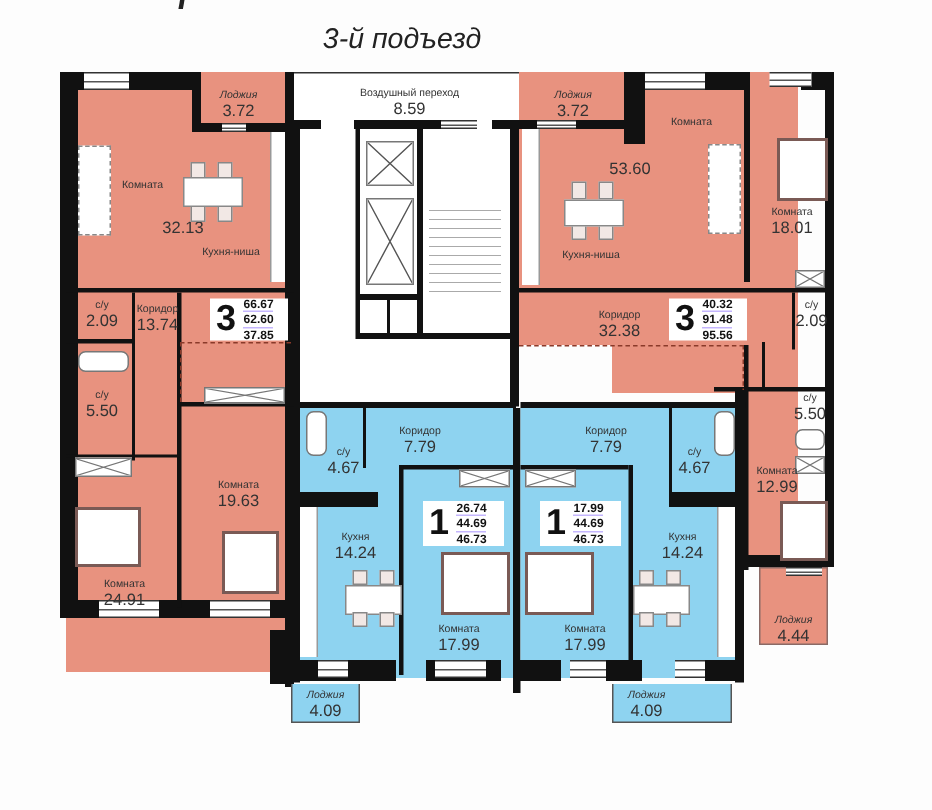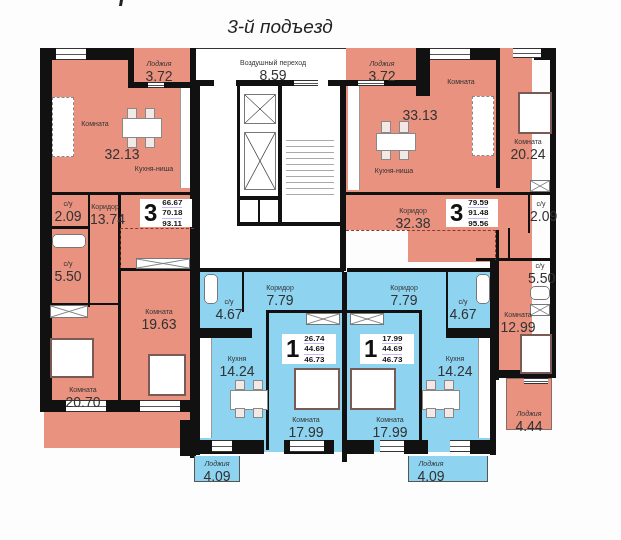--- a/index.html
+++ b/index.html
@@ -1,28 +1,28 @@
 <!DOCTYPE html>
 <html><head>
 <meta charset="utf-8">
 <style>
   html,body{margin:0;padding:0;background:#fdfdfd;}
   body{width:621px;height:540px;position:relative;overflow:hidden;font-family:"Liberation Sans",sans-serif;}
-  .title{position:absolute;left:0;width:536px;top:16px;text-align:center;font-size:19px;font-style:italic;color:#222;padding-left:12px;}
+  .title{position:absolute;left:0;width:536px;top:16px;text-align:center;font-size:19px;font-style:italic;color:#222;}
   .frag{position:absolute;left:120px;top:-6px;width:3px;height:12px;background:#222;transform:skewX(-10deg);}
   .r{position:absolute;box-sizing:border-box;}
   .salmon{background:#e8927f;}
   .blue{background:#8ed3f0;}
   .white{background:#fff;}
   .wall{position:absolute;background:#111;}
   .win{position:absolute;background:#fff;border-top:1px solid #333;border-bottom:1px solid #333;box-sizing:border-box;}
   .win:after{content:"";position:absolute;left:0;right:0;top:45%;border-top:1px solid #555;}
   .lbl{position:absolute;text-align:center;color:#333;line-height:1.15;}
   .lbl .n{display:block;font-size:7px;}
-  .lbl .v{display:block;font-size:14px;}
+  .lbl .v{display:block;font-size:11px;}
   .lbl.it .n{font-style:italic;}
   .badge{position:absolute;background:#fff;display:flex;align-items:center;padding:0 4px;box-sizing:border-box;}
   .badge .big{font-size:24px;font-weight:bold;color:#111;margin-right:5px;line-height:1;}
   .badge .nums{font-size:8px;font-weight:bold;color:#111;line-height:1.2;}
   .badge .nums span{display:block;border-bottom:1px solid #c4b5fd;}
   .badge .nums span:last-child{border-bottom:none;}
   .bed{position:absolute;background:#fff;border:2px solid #7a5a55;box-sizing:border-box;}
   .tbl{position:absolute;background:#fff;border:1px solid #888;}
   .chair{position:absolute;background:#f2e8e5;border:1px solid #888;box-sizing:border-box;}
   .sofa{position:absolute;background:#fff;border:1px dashed #888;box-sizing:border-box;}
@@ -103,36 +103,36 @@
     <div class="xbox" style="left:136px;top:258px;width:54px;height:11px;">
         <svg viewBox="0 0 54 11" preserveAspectRatio="none">
           <path d="M0 0L54 11M54 0L0 11" stroke="#777" fill="none"></path>
         </svg>
       </div>
     <div class="xbox" style="left:50px;top:305px;width:38px;height:13px;">
         <svg viewBox="0 0 38 13" preserveAspectRatio="none">
           <path d="M0 0L38 13M38 0L0 13" stroke="#777" fill="none"></path>
         </svg>
       </div>
-    <div class="lbl" style="left:122px;top:308px;width:74px;">
+    <div class="lbl" style="left:122px;top:320px;width:74px;">
       <span class="n">Комната</span>
       <span class="v">19.63</span>
     </div>
     <div class="bed" style="left:148px;top:354px;width:38px;height:42px;"></div>
     <div class="bed" style="left:50px;top:338px;width:44px;height:40px;"></div>
     <div class="lbl" style="left:50px;top:386px;width:66px;">
       <span class="n">Комната</span>
-      <span class="v">20.70</span>
+      <span class="v">24.91</span>
     </div>
     <div class="badge" style="left:140px;top:199px;width:52px;height:28px;">
       <span class="big">3</span>
       <span class="nums">
           <span>66.67</span>
-          <span>70.18</span>
-          <span>93.11</span>
+          <span>62.60</span>
+          <span>37.85</span>
         </span>
     </div>
   </div>
 
   <div>
     <div class="r white" style="left:196px;top:48px;width:150px;height:222px;border-top:1px solid #333;"></div>
     <div class="wall" style="left:196px;top:80px;width:18px;height:6px;"></div>
     <div class="wall" style="left:236px;top:80px;width:58px;height:6px;"></div>
     <div class="wall" style="left:328px;top:80px;width:18px;height:6px;"></div>
     <div class="win" style="left:294px;top:80px;width:24px;height:6px;"></div>
@@ -182,54 +182,54 @@
     <div class="wall" style="left:496px;top:370px;width:60px;height:8px;"></div>
 
     <div class="lbl it" style="left:350px;top:60px;width:64px;">
       <span class="n">Лоджия</span>
       <span class="v">3.72</span>
     </div>
     <div class="lbl" style="left:436px;top:78px;width:50px;">
       <span class="n">Комната</span>
     </div>
     <div class="lbl" style="left:400px;top:107px;width:40px;">
-      <span class="v">33.13</span>
+      <span class="v">53.60</span>
     </div>
     <div class="sofa" style="left:472px;top:96px;width:22px;height:60px;"></div>
     <div class="chair" style="left:381px;top:121px;width:10px;height:12px;"></div>
     <div class="chair" style="left:399px;top:121px;width:10px;height:12px;"></div>
     <div class="chair" style="left:381px;top:148px;width:10px;height:12px;"></div>
     <div class="chair" style="left:399px;top:148px;width:10px;height:12px;"></div>
     <div class="tbl" style="left:376px;top:133px;width:38px;height:16px;"></div>
     <div class="r white" style="left:348px;top:86px;width:12px;height:104px;border-right:1px solid #999;"></div>
     <div class="lbl" style="left:364px;top:167px;width:60px;">
       <span class="n">Кухня-ниша</span>
     </div>
     <div class="bed" style="left:518px;top:92px;width:34px;height:42px;"></div>
     <div class="lbl" style="left:504px;top:138px;width:48px;">
       <span class="n">Комната</span>
-      <span class="v">20.24</span>
+      <span class="v">18.01</span>
     </div>
     <div class="xbox" style="left:530px;top:180px;width:20px;height:12px;">
         <svg viewBox="0 0 20 12" preserveAspectRatio="none">
           <path d="M0 0L20 12M20 0L0 12" stroke="#777" fill="none"></path>
         </svg>
       </div>
     <div class="lbl" style="left:530px;top:200px;width:22px;">
       <span class="n">с/у</span>
       <span class="v">2.09</span>
     </div>
     <div class="lbl" style="left:388px;top:207px;width:50px;">
       <span class="n">Коридор</span>
       <span class="v">32.38</span>
     </div>
     <div class="badge" style="left:446px;top:199px;width:52px;height:28px;">
       <span class="big">3</span>
       <span class="nums">
-          <span>79.59</span>
+          <span>40.32</span>
           <span>91.48</span>
           <span>95.56</span>
         </span>
     </div>
     <div class="dash" style="left:346px;top:230px;width:150px;height:32px;border-bottom:none;border-left:none;"></div>
     <div class="lbl" style="left:528px;top:262px;width:24px;">
       <span class="n">с/у</span>
       <span class="v">5.50</span>
     </div>
     <div class="tub" style="left:530px;top:286px;width:20px;height:14px;"></div>

